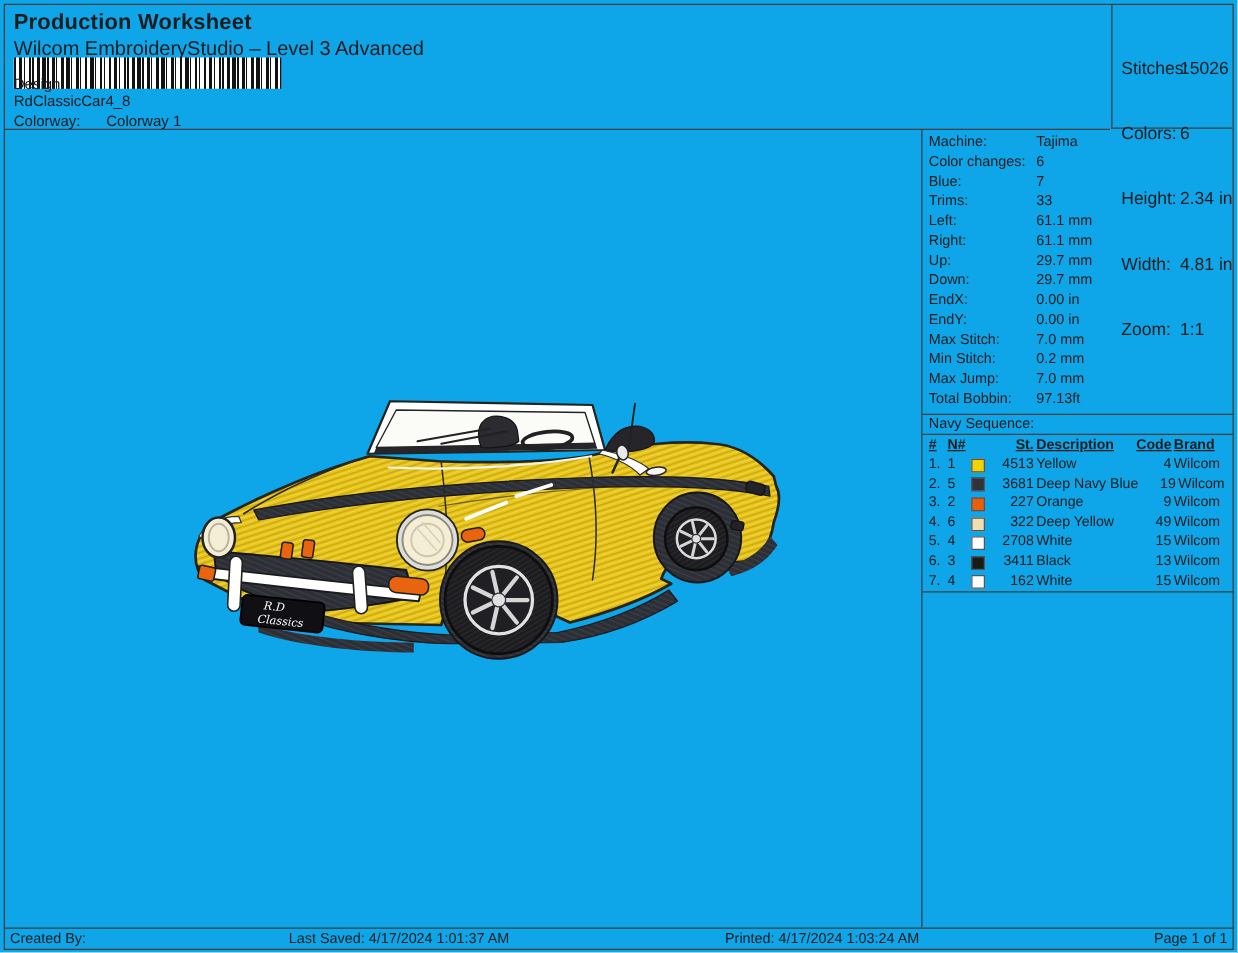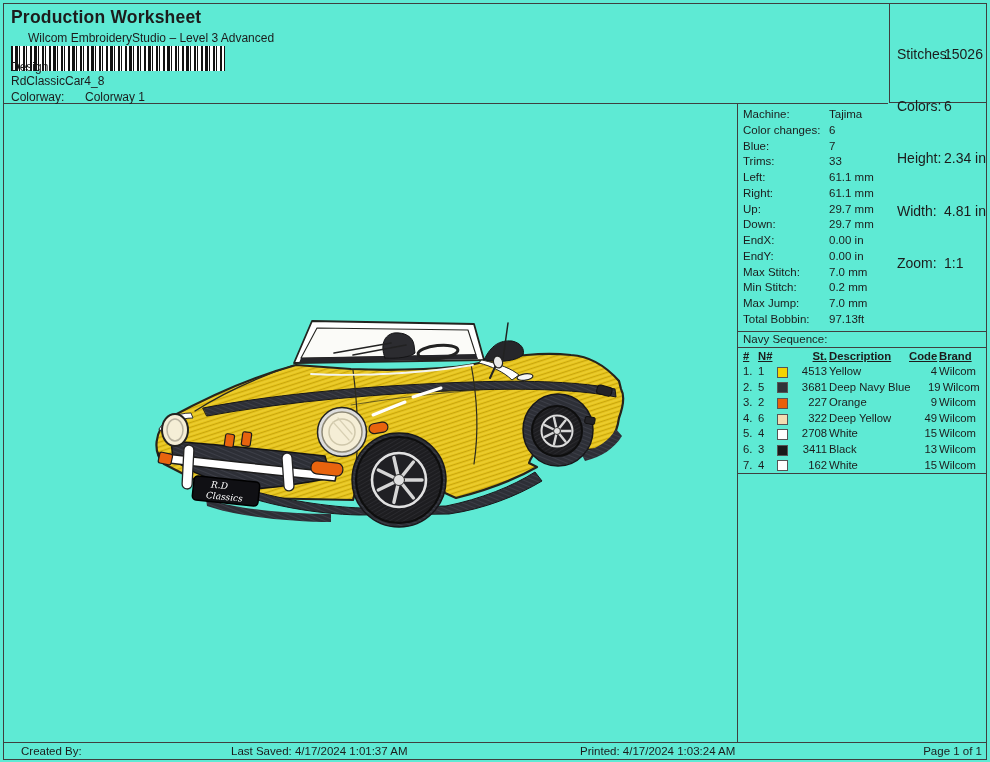--- a/index.html
+++ b/index.html
@@ -1,23 +1,23 @@
 <!DOCTYPE html>
 <html><head>
 <meta charset="utf-8">
 <style>
   html,body{margin:0;padding:0;background:#fff;}
-  #page{position:relative;width:990px;height:762px;background:#5eead4;
+  #page{position:relative;width:990px;height:762px;background:#0ea5e9;
         font-family:"Liberation Sans","DejaVu Sans",sans-serif;color:#1c1c1c;overflow:hidden;}
   .outer{position:absolute;left:3px;top:3px;width:982px;height:755px;border:1px solid #3f3f3f;pointer-events:none;}
 
   
   #header{position:absolute;left:4px;top:4px;width:884px;height:99px;border-bottom:1px solid #3f3f3f;}
   #header .title{position:absolute;left:7px;top:3px;font-size:17.5px;font-weight:700;letter-spacing:.2px;}
-  #header .subtitle{position:absolute;left:7px;top:27px;font-size:12px;margin-left:17px;}
+  #header .subtitle{position:absolute;left:7px;top:27px;font-size:16px;}
   .barcode{position:absolute;left:7px;top:42px;width:214px;height:25px;
      background:repeating-linear-gradient(90deg,#111 0 2px,#fff 2px 4px,#111 4px 7px,#fff 7px 8px,#111 8px 9px,#fff 9px 12px,#111 12px 14px,#fff 14px 15px,#111 15px 16px,#fff 16px 19px);}
   .hkv{position:absolute;left:7px;font-size:12px;display:flex;}
   .hkv .k{width:58px;}
   #design-row{top:56px;flex-direction:column;} #colorway-row{top:86px;gap:16px;}
 
   
   #statsbox{position:absolute;left:889px;top:4px;width:97px;height:99px;border-left:1px solid #3f3f3f;border-bottom:1px solid #3f3f3f;padding-top:6px;box-sizing:border-box;}
   #statsbox .kv{display:flex;font-size:14px;line-height:16.2px;padding-left:7px;margin-top:36px;}
   #statsbox .k{width:47px;}
@@ -34,21 +34,21 @@
   .srow.head span{font-weight:700;text-decoration:underline;}
   .sw{width:11px;height:11px;border:1px solid #555;box-sizing:border-box;margin-top:1px;}
   #stop-table{border-bottom:0;}
   #stop-end{border-bottom:1px solid #3f3f3f;height:0;}
 
   
   #canvas{position:absolute;left:4px;top:104px;width:733px;height:638px;}
   #canvas svg{display:block;}
   #footer{position:absolute;left:3px;top:742px;width:984px;height:17px;border-top:1px solid #3f3f3f;font-size:11.5px;}
   #footer span{position:absolute;top:2px;}
-  #f-created{left:18px;} #f-saved{left:228px;} #f-printed{left:577px;} #f-page{right:5px;}
+  #f-created{left:5px;} #f-saved{left:228px;} #f-printed{left:577px;} #f-page{right:5px;}
 </style>
 </head>
 <body>
 
 <div id="page">
   <div class="outer"></div>
 
   <header id="header">
     <div class="title">Production Worksheet</div>
     <div class="subtitle">Wilcom EmbroideryStudio – Level 3 Advanced</div>

